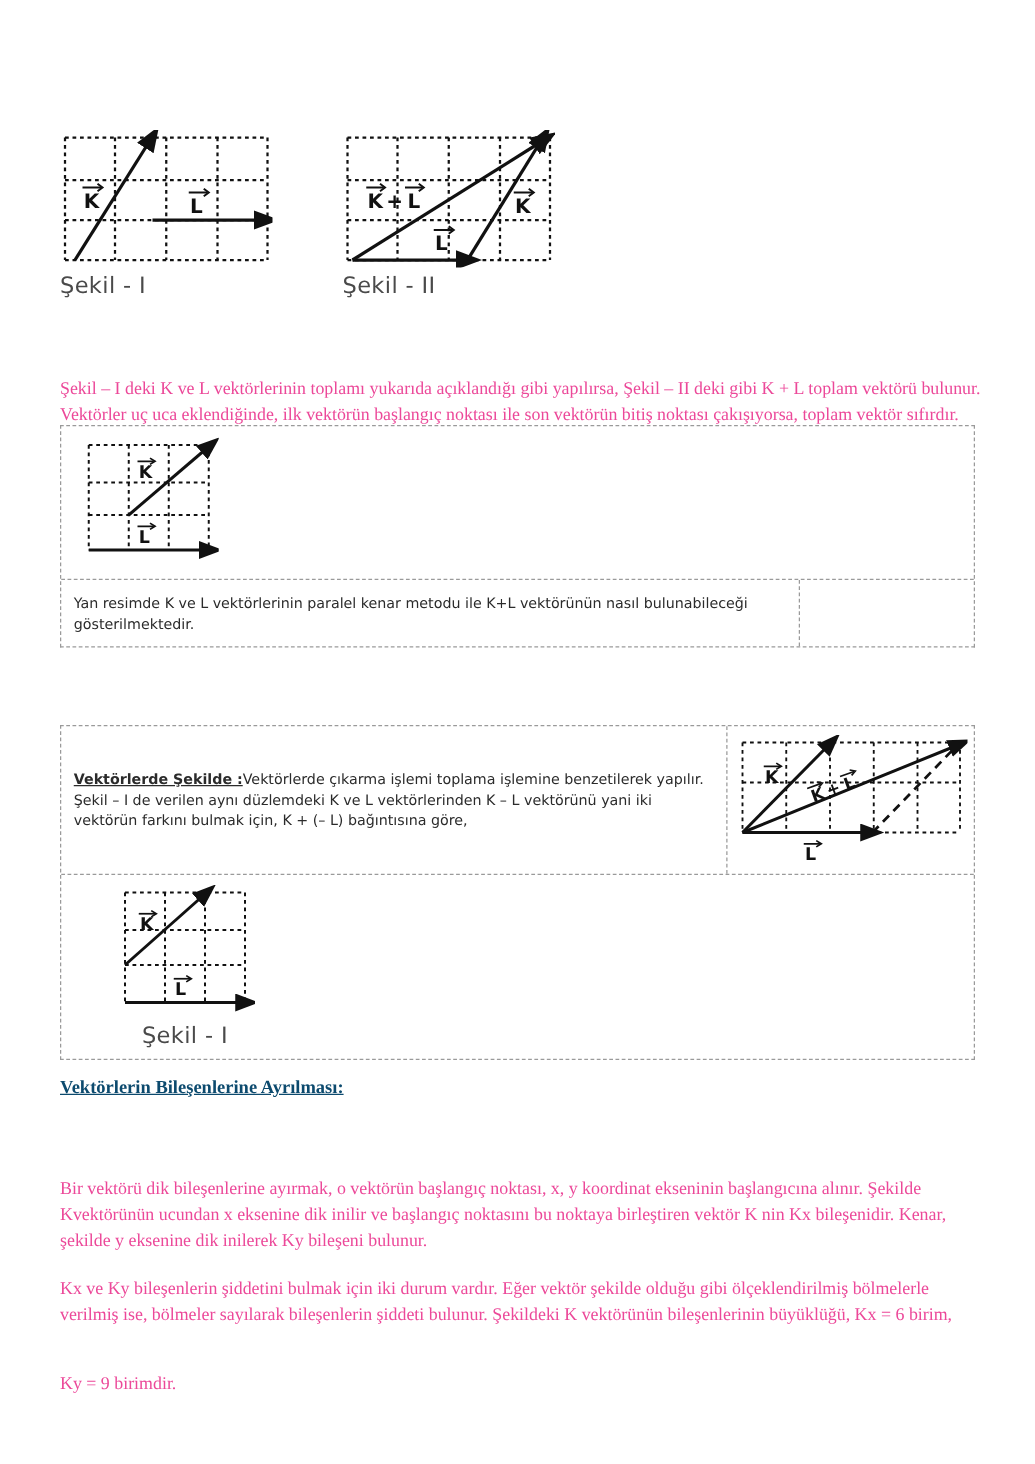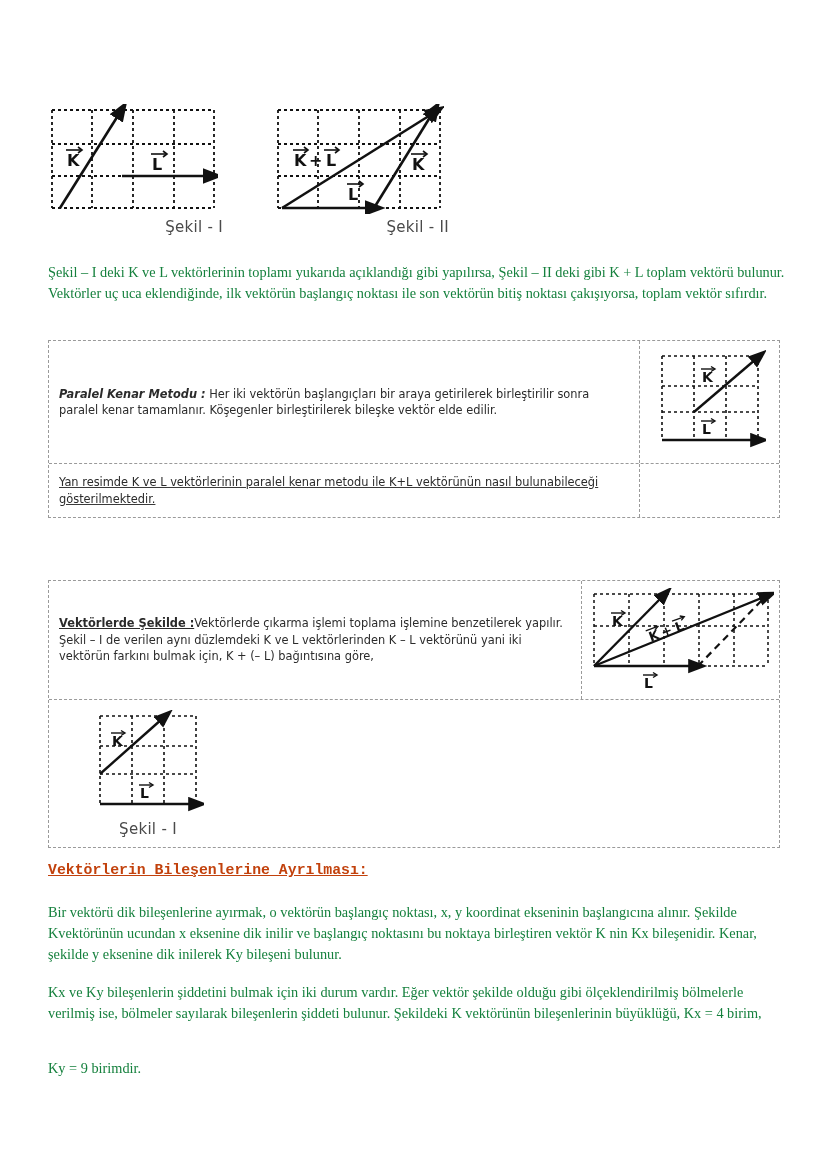--- a/index.html
+++ b/index.html
@@ -27,46 +27,47 @@
   .figure-row {
     position: absolute;
     left: 48px;
     top: 104px;
     width: 730px;
     height: 140px;
   }
   .fig-block { position: absolute; }
   .fig-caption {
     font-family: "DejaVu Sans", sans-serif;
-    font-size: 15px;
+    font-size: 18px;
     color: #4a4a4a;
-    text-align: right;
+    text-align: left;
     margin-top: 4px;
     letter-spacing: 0.3px;
   }
 
   
   .para {
     position: absolute;
     font-family: "Liberation Serif", serif;
     font-size: 14.3px;
     line-height: 21px;
-    color: #15803d;
+    color: #ec4899;
     text-align: left;
+    margin-top: 39px;
   }
   .para.p-intro { left: 48px; top: 262px; width: 742px; }
 
   .section-heading {
     position: absolute;
     left: 48px;
     top: 862px;
-    font-family: Liberation Mono, monospace;
+    font-family: Liberation Serif, serif;
     font-size: 14.8px;
     font-weight: bold;
-    color: #c2410c;
+    color: #0c4a6e;
     text-decoration: underline;
   }
   .para.p-b1 { left: 48px; top: 902px; width: 742px; }
   .para.p-b2 { left: 48px; top: 982px; width: 742px; }
   .para.p-b3 { left: 48px; top: 1058px; width: 742px; }
 
   
   .dtable {
     position: absolute;
     border: 1px dashed #9a9a9a;
@@ -210,27 +211,20 @@
         </g>
       </svg>
       <div class="fig-caption">Şekil - II</div>
     </div>
   </div>
 
   <div class="para p-intro">Şekil – I deki K ve L vektörlerinin toplamı yukarıda açıklandığı gibi yapılırsa, Şekil – II deki gibi K + L toplam vektörü bulunur. Vektörler uç uca eklendiğinde, ilk vektörün başlangıç noktası ile son vektörün bitiş noktası çakışıyorsa, toplam vektör sıfırdır.</div>
 
   <div class="dtable" id="table-paralel">
     <div class="drow" style="height:122px;">
-      <div class="dcell" style="width:590px;">
-        <div class="vcenter">
-          <div class="cell-text">
-            <b class="ital">Paralel Kenar Metodu :</b><span> Her iki vektörün başlangıçları bir araya getirilerek birleştirilir sonra paralel kenar tamamlanır. Köşegenler birleştirilerek bileşke vektör elde edilir.</span>
-          </div>
-        </div>
-      </div>
       <div class="dcell" style="width:140px;">
         <div class="fig-center">
           <svg width="112" height="104" viewBox="0 0 112 104">
             <defs>
               <marker id="ah3" markerWidth="9" markerHeight="9" refX="2" refY="3" orient="auto">
                 <path d="M0,0 L0,6 L8,3 z" fill="#111"></path>
               </marker>
             </defs>
             <g stroke="#111" stroke-width="1.6" stroke-dasharray="3,3" fill="none">
               <line x1="8" y1="6" x2="104" y2="6"></line>
@@ -254,21 +248,21 @@
             <g>
               <text x="48" y="84" font-family="DejaVu Sans, sans-serif" font-size="14" font-weight="bold" fill="#111">L</text>
               <line x1="47" y1="71" x2="60" y2="71" stroke="#111" stroke-width="1.4"></line>
               <path d="M57,68.5 L61,71 L57,73.5" fill="none" stroke="#111" stroke-width="1.4"></path>
             </g>
           </svg>
         </div>
       </div>
     </div>
     <div class="drow" style="height:54px;">
-      <div class="dcell" style="width:590px;text-decoration:underline;">
+      <div class="dcell" style="width:590px;">
         <div class="vcenter">
           <div class="cell-text">Yan resimde K ve L vektörlerinin paralel kenar metodu ile K+L vektörünün nasıl bulunabileceği gösterilmektedir.</div>
         </div>
       </div>
       <div class="dcell" style="width:140px;"></div>
     </div>
   </div>
 
   <div class="dtable" id="table-cikarma">
     <div class="drow" style="height:118px;">
@@ -364,16 +358,16 @@
             </g>
           </svg>
           <div class="fig-caption" style="margin-top:2px;">Şekil - I</div>
         </div>
       </div>
     </div>
   </div>
 
   <div class="section-heading">Vektörlerin Bileşenlerine Ayrılması:</div>
   <div class="para p-b1">Bir vektörü dik bileşenlerine ayırmak, o vektörün başlangıç noktası, x, y koordinat ekseninin başlangıcına alınır. Şekilde Kvektörünün ucundan x eksenine dik inilir ve başlangıç noktasını bu noktaya birleştiren vektör K nin Kx bileşenidir. Kenar, şekilde y eksenine dik inilerek Ky bileşeni bulunur.</div>
-  <div class="para p-b2">Kx ve Ky bileşenlerin şiddetini bulmak için iki durum vardır. Eğer vektör şekilde olduğu gibi ölçeklendirilmiş bölmelerle verilmiş ise, bölmeler sayılarak bileşenlerin şiddeti bulunur. Şekildeki K vektörünün bileşenlerinin büyüklüğü, Kx = 4 birim,</div>
+  <div class="para p-b2">Kx ve Ky bileşenlerin şiddetini bulmak için iki durum vardır. Eğer vektör şekilde olduğu gibi ölçeklendirilmiş bölmelerle verilmiş ise, bölmeler sayılarak bileşenlerin şiddeti bulunur. Şekildeki K vektörünün bileşenlerinin büyüklüğü, Kx = 6 birim,</div>
   <div class="para p-b3">Ky = 9 birimdir.</div>
 
 </div>
 
 </body></html>

